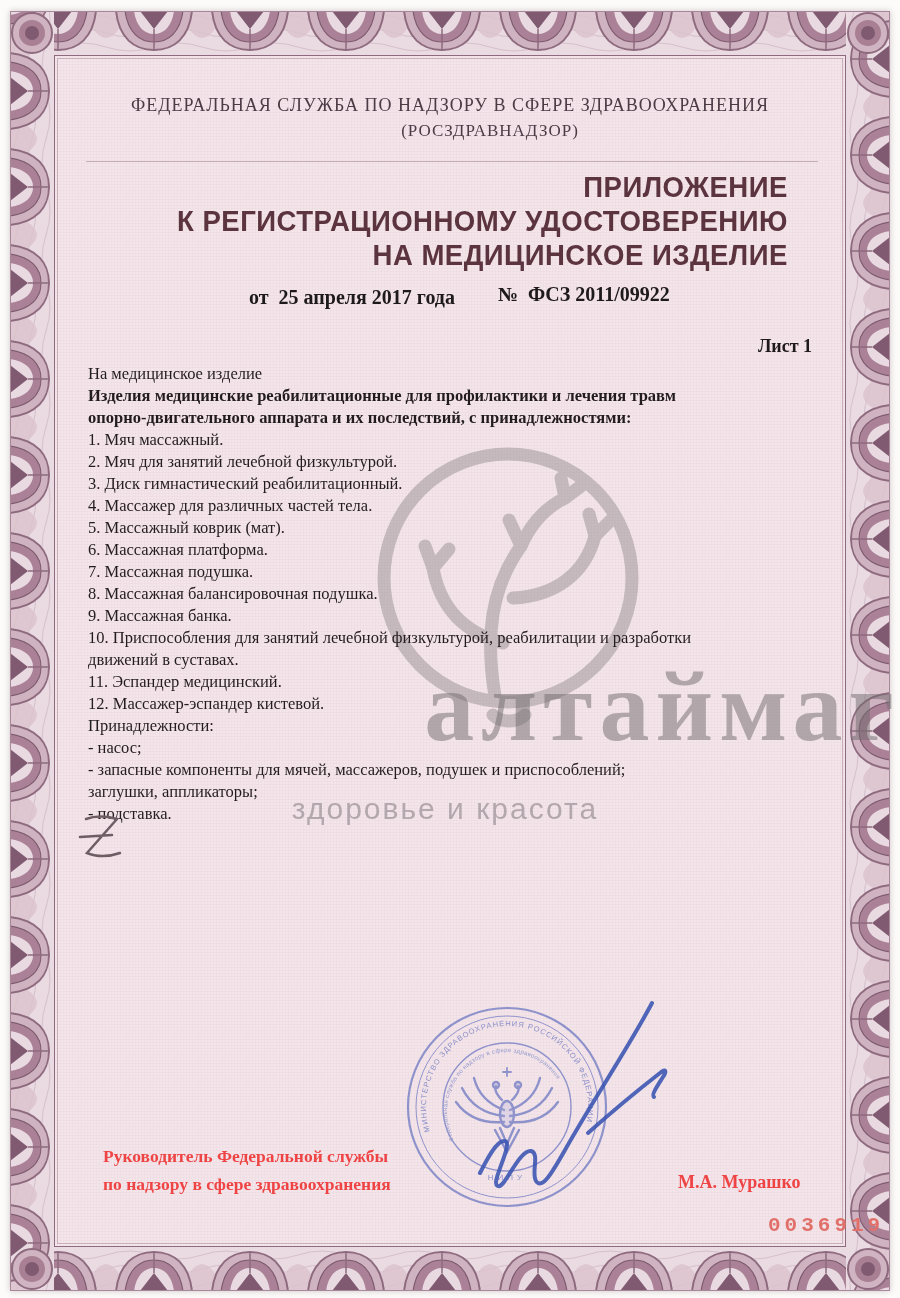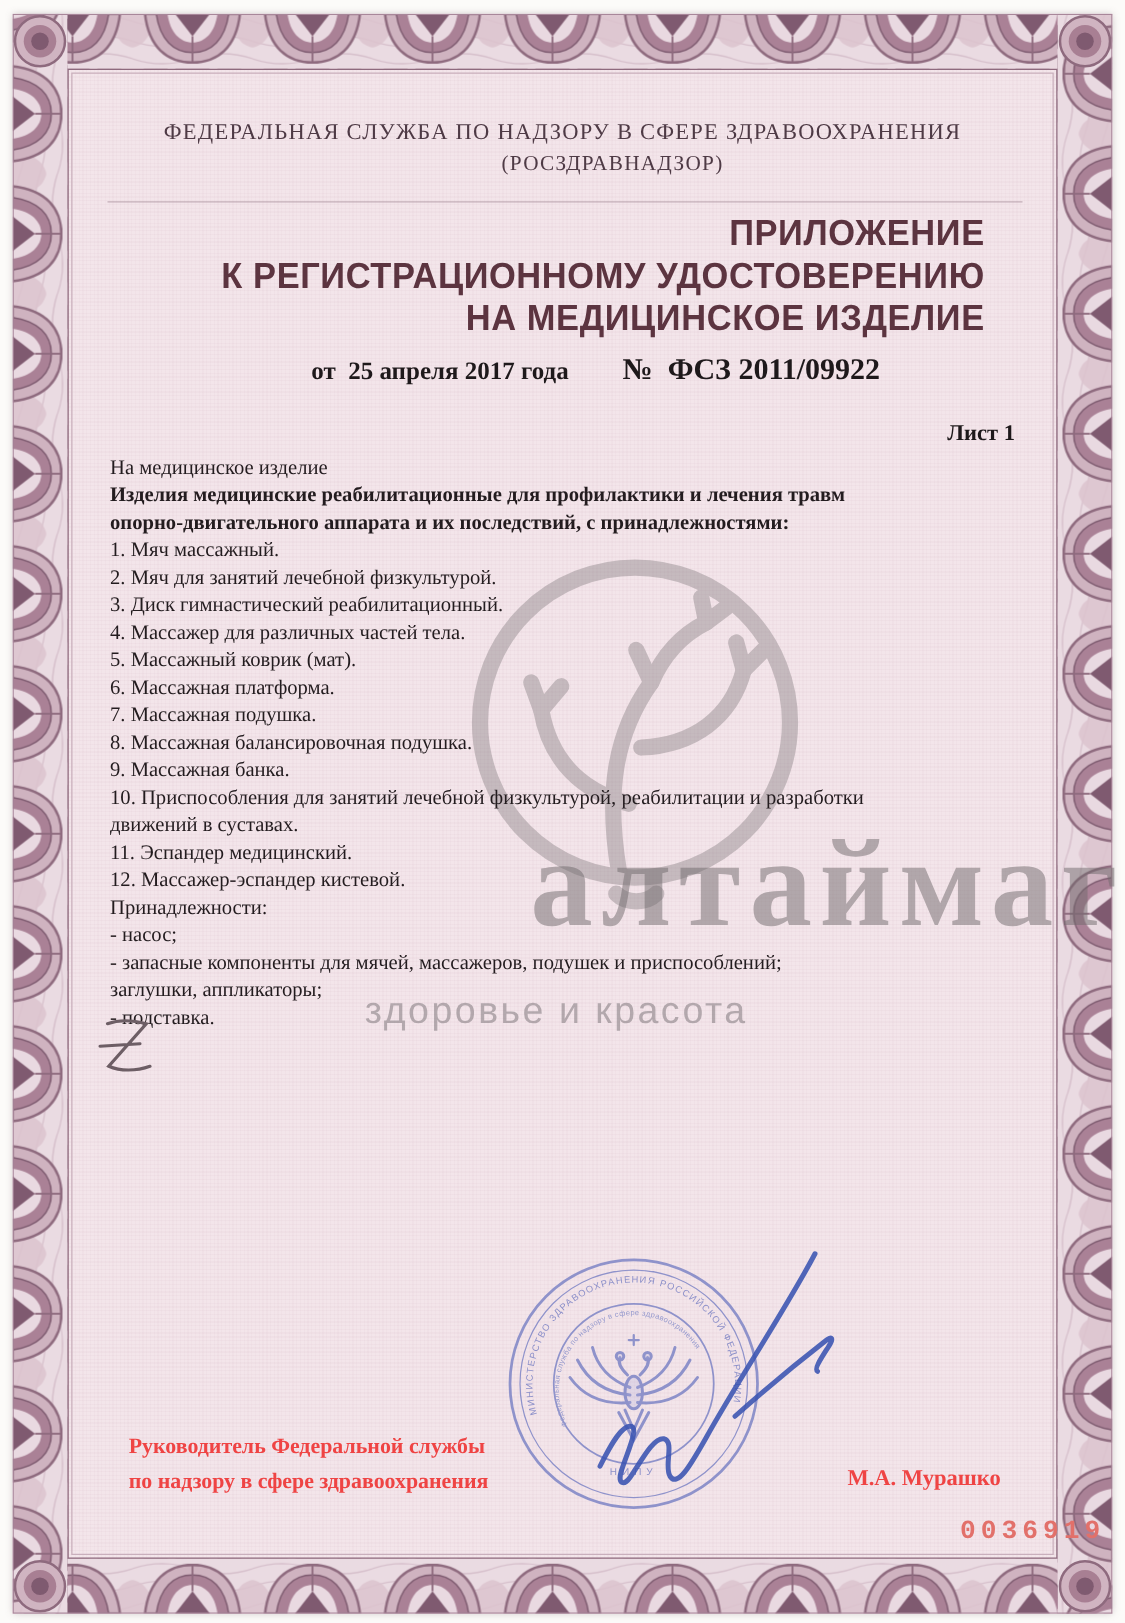--- a/index.html
+++ b/index.html
@@ -16,21 +16,21 @@
   
   .agency{left:0;width:900px;text-align:center;color:#4e3a45;z-index:4;letter-spacing:1px;}
   .agency-1{top:95px;font-size:18px;}
   .agency-2{top:121px;font-size:17px;padding-left:40px;}
   .divider{left:86px;top:161px;width:732px;height:1px;background:#b49ca8;opacity:.75;z-index:4;}
   .title-block{left:0;top:170px;width:808px;text-align:right;z-index:4;
     font-family:"Liberation Sans","DejaVu Sans",sans-serif;font-weight:bold;color:#5c3440;}
   .title-line{line-height:34px;font-size:29px;letter-spacing:.5px;transform:scaleX(.95);transform-origin:50% 0;}
   .meta{z-index:4;font-weight:bold;color:#1e191b;white-space:pre;}
   .meta-date{left:225px;top:286px;font-size:20px;margin-left:24px;}
-  .meta-num{left:498px;top:283px;font-size:24px;}
+  .meta-num{left:498px;top:283px;font-size:20px;}
   .meta-sheet{left:640px;top:308px;width:172px;text-align:right;font-size:18px;margin-top:28px;}
   
   .body-block{left:88px;top:363px;width:730px;z-index:4;color:#231c1f;}
   .ln{font-size:16.5px;line-height:22px;height:22px;white-space:pre;}
   .ln.bold{font-weight:bold;}
   
   .wm{z-index:3;pointer-events:none;}
   .wm-brand{left:100px;top:652px;width:800px;text-align:right;
     font-family:Liberation Serif, serif;font-weight:bold;
     font-size:100px;line-height:110px;letter-spacing:6px;color:rgba(111,105,108,.5);}

